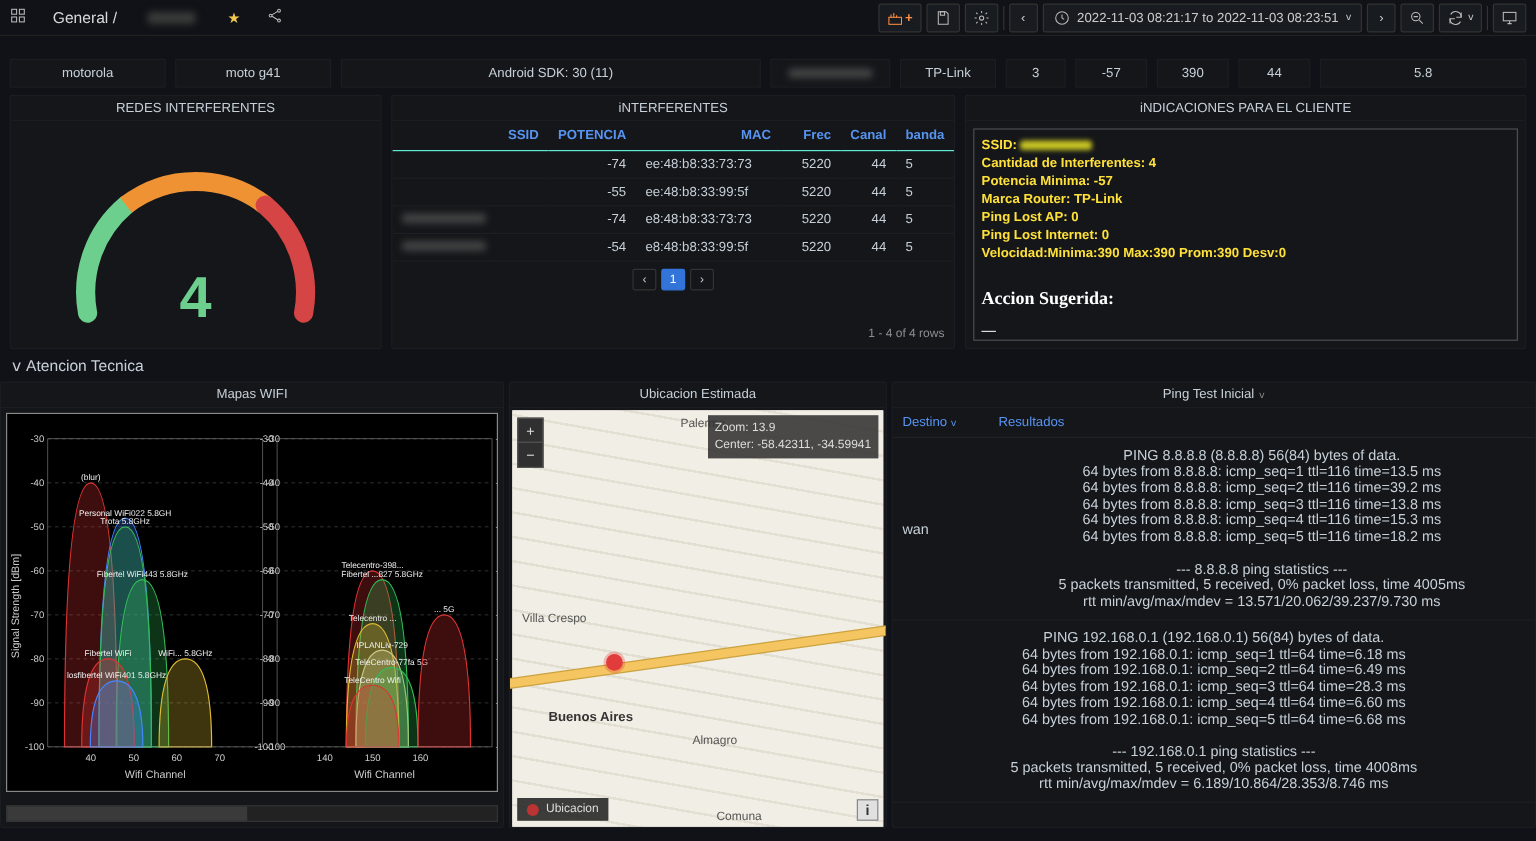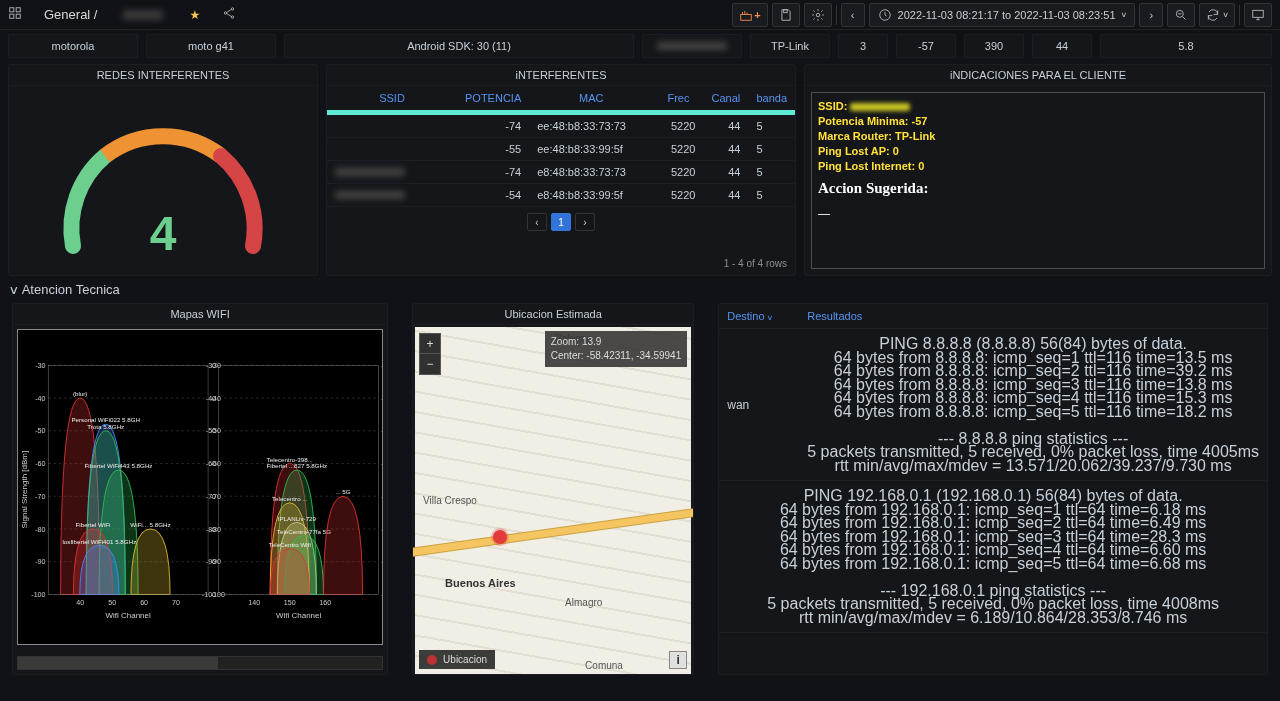--- a/index.html
+++ b/index.html
@@ -11,63 +11,63 @@
   .topbar .title{color:#d8d9da;font-size:13px}
   .topbar .blur{display:inline-block;width:40px;height:10px;background:#3a3a3a;filter:blur(3px);border-radius:3px;margin:0 4px}
   .topbar .right{margin-left:auto;display:flex;align-items:center;gap:4px}
   .tb-btn{height:24px;min-width:24px;border:1px solid #333;border-radius:2px;display:flex;align-items:center;justify-content:center;background:#181b1f;color:#ccc;font-size:11px;padding:0 6px}
   .tb-btn.orange{color:#ff8f46}
   .timepick{display:flex;align-items:center;gap:6px;padding:0 8px}
   svg.ico{width:14px;height:14px;fill:none;stroke:#bbb;stroke-width:1.5}
 
   
   .row{display:flex;gap:8px;padding:0 8px}
-  .statsbar{margin-top:4px}
+  .statsbar{margin-top:19px}
   .statsbar .cell{border:1px solid #1b1d22;background:#141619;height:24px;display:flex;align-items:center;justify-content:center;font-size:11px;color:#c7d0d9}
   .statsbar .w1{flex:1}
 
   
   .panel{border:1px solid #1b1d22;background:#141619;border-radius:2px;display:flex;flex-direction:column}
   .panel-title{text-align:center;font-size:11px;color:#c7d0d9;padding:4px 0;border-bottom:1px solid #1b1d22}
   .panel-body{flex:1;position:relative;overflow:hidden}
 
   
   .row2{margin-top:6px;display:flex;gap:8px;padding:0 8px}
   .pnl-gauge{width:310px;height:212px}
   .pnl-inter{width:470px;height:212px}
   .pnl-indic{flex:1;height:212px}
 
   
   .gauge-wrap{display:flex;align-items:center;justify-content:center;height:100%}
   .gauge-val{position:absolute;bottom:14px;width:100%;text-align:center;font-size:48px;color:#6ccf8e;font-weight:600}
 
   
   table{width:100%;border-collapse:collapse;font-size:11px}
-  th{color:#5794f2;text-align:center;padding:6px 8px;border-bottom:5px solid #5eead4;font-weight:400}
+  th{color:#5794f2;text-align:right;padding:6px 8px;border-bottom:1px solid #5eead4;font-weight:700}
   td{padding:5px 8px;border-bottom:1px solid #1e1f24;color:#c7d0d9}
   td.num{text-align:right}
   .blurcell{display:inline-block;width:70px;height:8px;background:#444;filter:blur(3px);border-radius:3px}
   .pager{display:flex;align-items:center;justify-content:center;gap:4px;margin-top:6px}
   .pager .pg{width:20px;height:18px;border:1px solid #333;display:flex;align-items:center;justify-content:center;font-size:10px;border-radius:2px}
   .pager .pg.active{background:#3274d9;border-color:#3274d9;color:#fff}
   .pager .rows{position:absolute;right:8px;bottom:6px;font-size:10px;color:#8e8e8e}
 
   
   .indic-box{border:1px solid #4d4d55;margin:6px;padding:6px;height:calc(100% - 12px)}
   .indic-line{color:#ffe13a;font-size:11px;line-height:15px}
   .indic-line b{font-weight:700}
   .indic-ssid{display:inline-block;width:60px;height:8px;background:#c8c423;filter:blur(2px);border-radius:3px;vertical-align:middle}
-  .accion{color:#fff;font-family:"Times New Roman",serif;font-size:15px;font-weight:bold;margin-top:6px}
+  .accion{color:#fff;font-family:"Times New Roman",serif;font-size:15px;font-weight:bold;margin-top:22px}
   .dash{color:#fff;margin-top:10px}
 
   
   .section-hdr{padding:6px 10px;font-size:13px;color:#c7d0d9;display:flex;align-items:center;gap:4px}
 
   
-  .row3{display:flex;gap:24px;padding:0 12px}
+  .row3{display:flex;gap:4px;padding:0 0}
   .pnl-wifimaps{width:420px;height:372px}
   .pnl-map{width:315px;height:372px}
   .pnl-ping{flex:1;height:372px;display:flex;flex-direction:column}
 
   
   .wifibox{border:1px solid #888;margin:4px;height:316px;background:#000;position:relative}
   .wifiscroll{position:absolute;left:4px;right:4px;bottom:4px;height:14px;background:#222;border:1px solid #333}
   .wifiscroll .thumb{position:absolute;left:0;top:0;bottom:0;width:200px;background:#3a3a3a}
 
   
@@ -86,21 +86,21 @@
   .marker{position:absolute;width:14px;height:14px;background:#e23b3b;border-radius:50%;box-shadow:0 0 0 2px rgba(226,59,59,.3);left:78px;top:203px}
 
   
   .ping-hdr{display:flex;border-bottom:1px solid #222}
   .ping-hdr div{padding:6px 8px;font-size:11px}
   .ping-hdr .c1{color:#5794f2;width:80px}
   .ping-hdr .c2{color:#5794f2}
   .ping-hdr .chev{color:#5794f2;font-size:8px;margin-left:3px}
   .pingrow{display:flex;border-bottom:1px solid #1e1f24}
   .pingrow .dest{width:80px;display:flex;align-items:center;padding-left:8px;font-size:12px;color:#c7d0d9}
-  .pingrow .res{flex:1;padding:8px;font-size:16px;color:#c7d0d9;text-align:center;line-height:13.5px;white-space:pre}
+  .pingrow .res{flex:1;padding:8px;font-size:12px;color:#c7d0d9;text-align:center;line-height:13.5px;white-space:pre}
   .panel-title .chev{font-size:8px;color:#888;margin-left:4px}
 
   .star{color:#f2c94c}
 </style>
 </head>
 <body>
 
 <div class="topbar">
   <div class="left">
     <span>
@@ -262,24 +262,26 @@
         <div class="rows">1 - 4 of 4 rows</div>
       </div>
     </div>
   </div>
 
   <div class="panel pnl-indic">
     <div class="panel-title">iNDICACIONES PARA EL CLIENTE</div>
     <div class="panel-body">
       <div class="indic-box">
         <div class="indic-line"><b>SSID:</b> <span class="indic-ssid"></span></div>
+        <div class="indic-line"><b>Cantidad de Interferentes: 4</b></div>
         <div class="indic-line"><b>Potencia Minima: -57</b></div>
         <div class="indic-line"><b>Marca Router: TP-Link</b></div>
         <div class="indic-line"><b>Ping Lost AP: 0</b></div>
         <div class="indic-line"><b>Ping Lost Internet: 0</b></div>
+        <div class="indic-line"><b>Velocidad:Minima:390 Max:390 Prom:390 Desv:0</b></div>
         <div class="accion">Accion Sugerida:</div>
         <div class="dash">—</div>
       </div>
     </div>
   </div>
 </div>
 
 <div class="section-hdr">
   <span>ⅴ</span>
   <span>Atencion Tecnica</span>
@@ -411,20 +413,21 @@
         <div class="legendbox">
           <span class="dot"></span>
           <span>Ubicacion</span>
         </div>
         <div class="corner">i</div>
       </div>
     </div>
   </div>
 
   <div class="panel pnl-ping">
+    <div class="panel-title"><span>Ping Test Inicial</span><span class="chev">ⅴ</span></div>
     <div class="ping-hdr">
       <div class="c1"><span>Destino</span><span class="chev">ⅴ</span></div>
       <div class="c2">Resultados</div>
     </div>
     <div id="ping-body" style="flex:1;overflow:auto">
         <div class="pingrow">
           <div class="dest">wan</div>
           <div class="res">PING 8.8.8.8 (8.8.8.8) 56(84) bytes of data.
 64 bytes from 8.8.8.8: icmp_seq=1 ttl=116 time=13.5 ms
 64 bytes from 8.8.8.8: icmp_seq=2 ttl=116 time=39.2 ms

